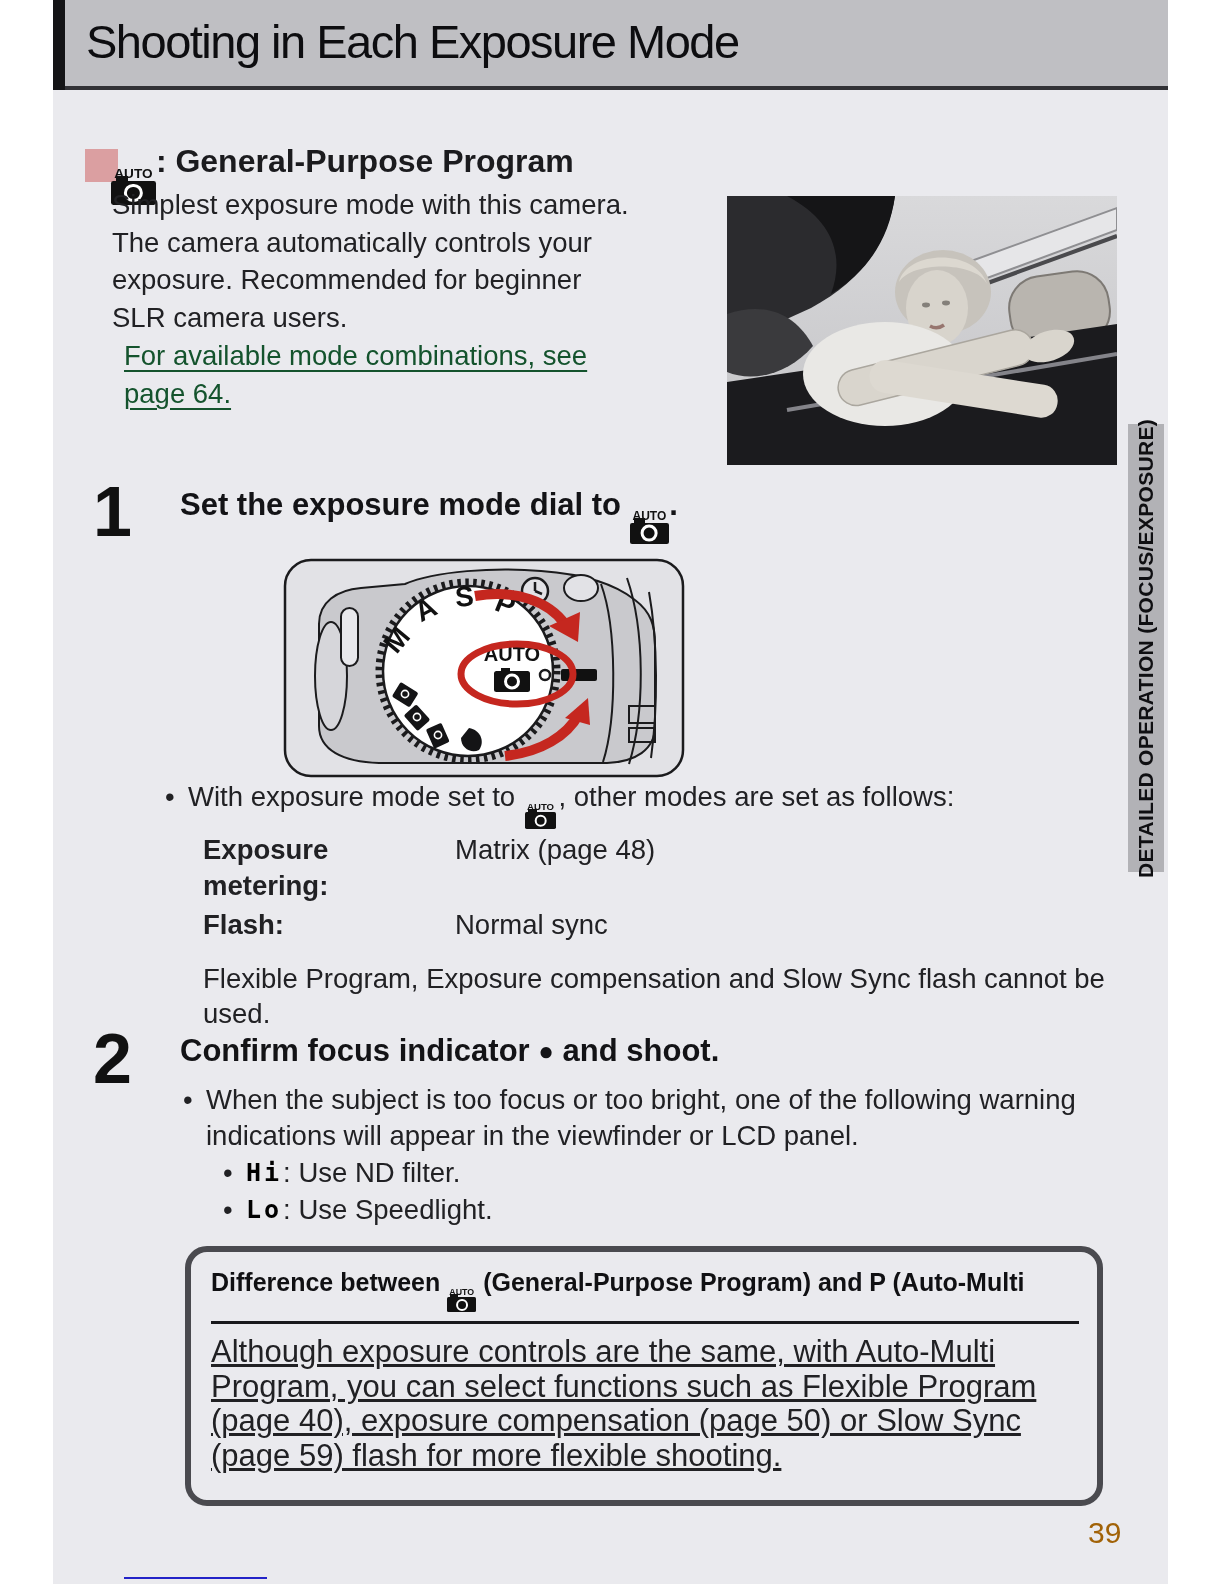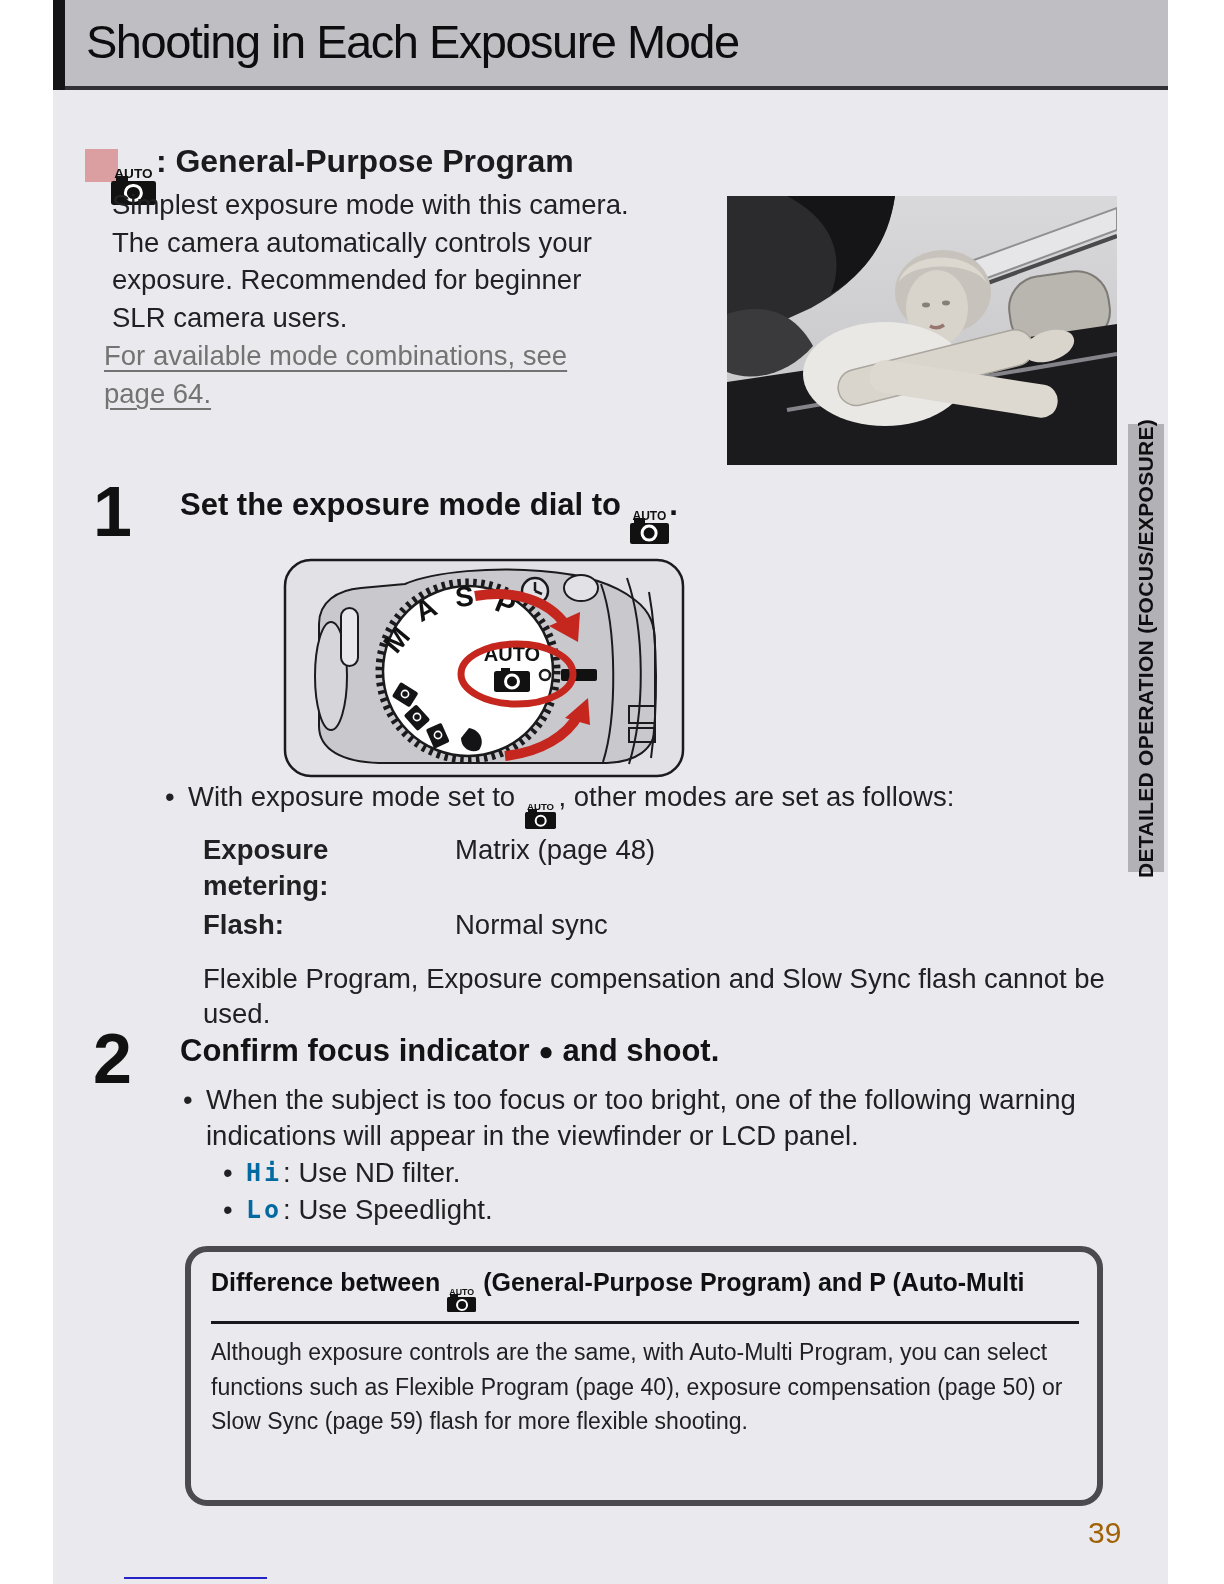--- a/index.html
+++ b/index.html
@@ -23,21 +23,21 @@
   .cam-body{position:relative;width:1.32em;height:.70em;background:#111;border-radius:.07em;display:block;}
   .cam-body::before{content:"";position:absolute;top:-.15em;left:.14em;width:.36em;height:.18em;background:#111;}
   .cam-lens{position:absolute;left:50%;top:50%;transform:translate(-50%,-50%);
     width:.36em;height:.36em;border:.10em solid #fff;border-radius:50%;}
 
   
   .pink-marker{position:absolute;left:85px;top:149px;width:33px;height:33px;background:#db9fa1;}
   .section-head{position:absolute;left:111px;top:143px;font-size:32px;font-weight:bold;white-space:nowrap;}
   .section-head .auto-cam{font-size:34px;}
   .intro{position:absolute;left:112px;top:186px;font-size:27.5px;line-height:37.5px;color:#212124;}
-  .link-lines{position:absolute;left:104px;top:337px;font-size:27.5px;line-height:37.5px;color:#737373;}
+  .link-lines{position:absolute;left:124px;top:337px;font-size:27.5px;line-height:37.5px;color:#14532d;}
   .link-lines .ln{text-decoration:underline;text-decoration-thickness:2px;text-underline-offset:5px;}
 
   
   .photo{position:absolute;left:727px;top:196px;width:390px;height:269px;}
 
   
   .side-tab{position:absolute;left:1128px;top:424px;width:36px;height:448px;background:#b2b2b6;
     display:flex;align-items:center;justify-content:center;}
   .side-tab span{writing-mode:vertical-rl;transform:rotate(180deg);font-weight:bold;font-size:21px;
     letter-spacing:.3px;color:#0f0f12;white-space:nowrap;}
@@ -54,29 +54,29 @@
   .bullet-line{display:flex;line-height:36px;}
   .bullet-glyph{width:23px;flex:none;}
   .bullet-line .auto-cam{font-size:24px;margin:0 2px;}
   .setting-row{display:flex;margin-left:38px;line-height:36px;margin-top:3px;}
   .setting-label{width:252px;flex:none;font-weight:bold;}
   .note{margin-left:38px;margin-top:18px;line-height:35px;width:930px;}
 
   .bullets2{position:absolute;left:183px;top:1082px;width:940px;font-size:27.5px;color:#212124;}
   .warn-row{display:flex;margin-left:40px;line-height:36px;margin-top:1px;}
   .lcd{font-family:"DejaVu Sans Mono",monospace;font-weight:bold;letter-spacing:3px;font-size:25px;
-    color:#0369a1;padding-right:1px;}
+    color:#000000;padding-right:1px;}
 
   
   .note-box{position:absolute;left:185px;top:1246px;width:918px;height:260px;box-sizing:border-box;
     border:6px solid #4a4a4f;border-radius:22px;background:#eaeaee;padding:12px 18px 0 20px;}
   .note-box-title{font-size:25px;font-weight:bold;line-height:36px;color:#101013;}
   .note-box-title .auto-cam{font-size:22px;}
   .note-box-rule{height:3px;background:#19191c;margin:9px 0 11px 0;}
-  .note-box-body{font-size:23px;line-height:34.5px;color:#212124;}
+  .note-box-body{font-size:31px;line-height:34.5px;color:#212124;text-decoration:underline;}
 
   .page-num{position:absolute;left:1088px;top:1516px;font-size:30px;color:#a16207;}
   .blue-line{position:absolute;left:124px;top:1577px;width:143px;height:2px;background:#2323c8;}
 </style>
 </head>
 <body>
 
 <div class="page-area"></div>
 
 <div class="header-bar"></div>

